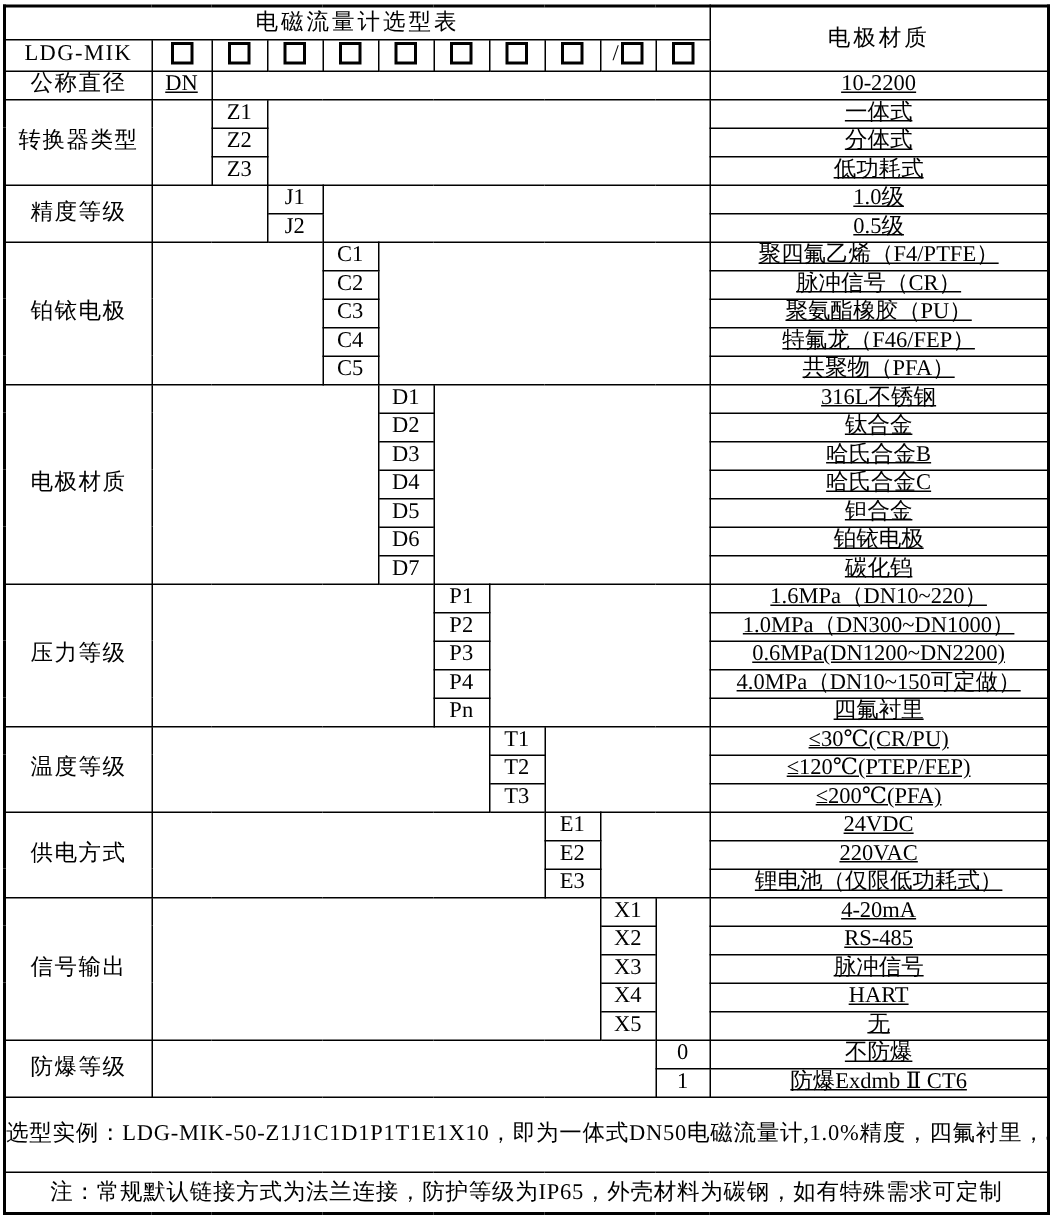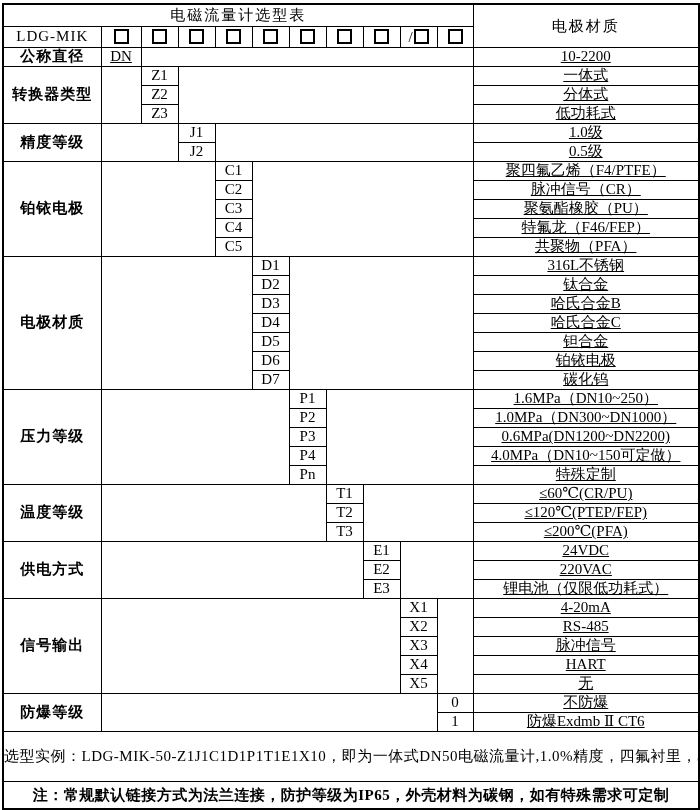--- a/index.html
+++ b/index.html
@@ -17,36 +17,36 @@
     text-align:center;vertical-align:middle;
     font-size:15px;line-height:1.1;white-space:nowrap;overflow:hidden;
   }
   tr.r-data{height:19px;}
   tr.r-title{height:22px;}
   tr.r-model{height:21px;}
   tr.r-example{height:50px;}
   tr.r-note{height:28px;}
   td.title-cell{font-size:17px;letter-spacing:2px;}
   td.fn-header{font-size:16px;letter-spacing:2px;}
-  td.lbl{font-size:16px;letter-spacing:1px;font-weight:bold;}
+  td.lbl{font-size:16px;letter-spacing:1px;}
   td.model-label{font-size:15px;letter-spacing:1px;}
   td.code{font-size:14px;}
   td.code-dn{text-align:left;padding-left:2px;text-decoration:underline;}
   td.desc{font-size:15px;text-decoration:underline;}
   .box{
     display:inline-block;width:11px;height:11px;
     border:2px solid #000;vertical-align:middle;margin-top:-2px;
     background:#fff;
   }
   .slash{font-size:15px;margin-right:1px;vertical-align:middle;}
   td.red-cell{
     color:#e60000;font-size:15px;letter-spacing:0.5px;
   }
   td.example-cell{white-space:normal;line-height:1.5;padding:2px 8px;}
-  td.note-cell{text-align:left;padding-left:6px;letter-spacing:0.5px;font-weight:bold;}
+  td.note-cell{text-align:left;padding-left:6px;letter-spacing:0.5px;}
 </style>
 </head>
 <body>
 
 <div class="page">
 <table class="sel">
   <colgroup>
     <col style="width:98px">
         <col style="width:40px">
         <col style="width:37px">
@@ -170,45 +170,45 @@
   <tr class="r-data">
     <td class="code">D7</td>
     <td class="desc">碳化钨</td>
   </tr>
 
   <tr class="r-data">
     <td rowspan="5" class="lbl">压力等级</td>
     <td rowspan="5" colspan="5"></td>
     <td class="code">P1</td>
     <td rowspan="5" colspan="4"></td>
-    <td class="desc">1.6MPa（DN10~250）</td>
+    <td class="desc">1.6MPa（DN10~220）</td>
   </tr>
   <tr class="r-data">
     <td class="code">P2</td>
     <td class="desc">1.0MPa（DN300~DN1000）</td>
   </tr>
   <tr class="r-data">
     <td class="code">P3</td>
     <td class="desc">0.6MPa(DN1200~DN2200)</td>
   </tr>
   <tr class="r-data">
     <td class="code">P4</td>
     <td class="desc">4.0MPa（DN10~150可定做）</td>
   </tr>
   <tr class="r-data">
     <td class="code">Pn</td>
-    <td class="desc">特殊定制</td>
+    <td class="desc">四氟衬里</td>
   </tr>
 
   <tr class="r-data">
     <td rowspan="3" class="lbl">温度等级</td>
     <td rowspan="3" colspan="6"></td>
     <td class="code">T1</td>
     <td rowspan="3" colspan="3"></td>
-    <td class="desc">≤60℃(CR/PU)</td>
+    <td class="desc">≤30℃(CR/PU)</td>
   </tr>
   <tr class="r-data">
     <td class="code">T2</td>
     <td class="desc">≤120℃(PTEP/FEP)</td>
   </tr>
   <tr class="r-data">
     <td class="code">T3</td>
     <td class="desc">≤200℃(PFA)</td>
   </tr>
 

